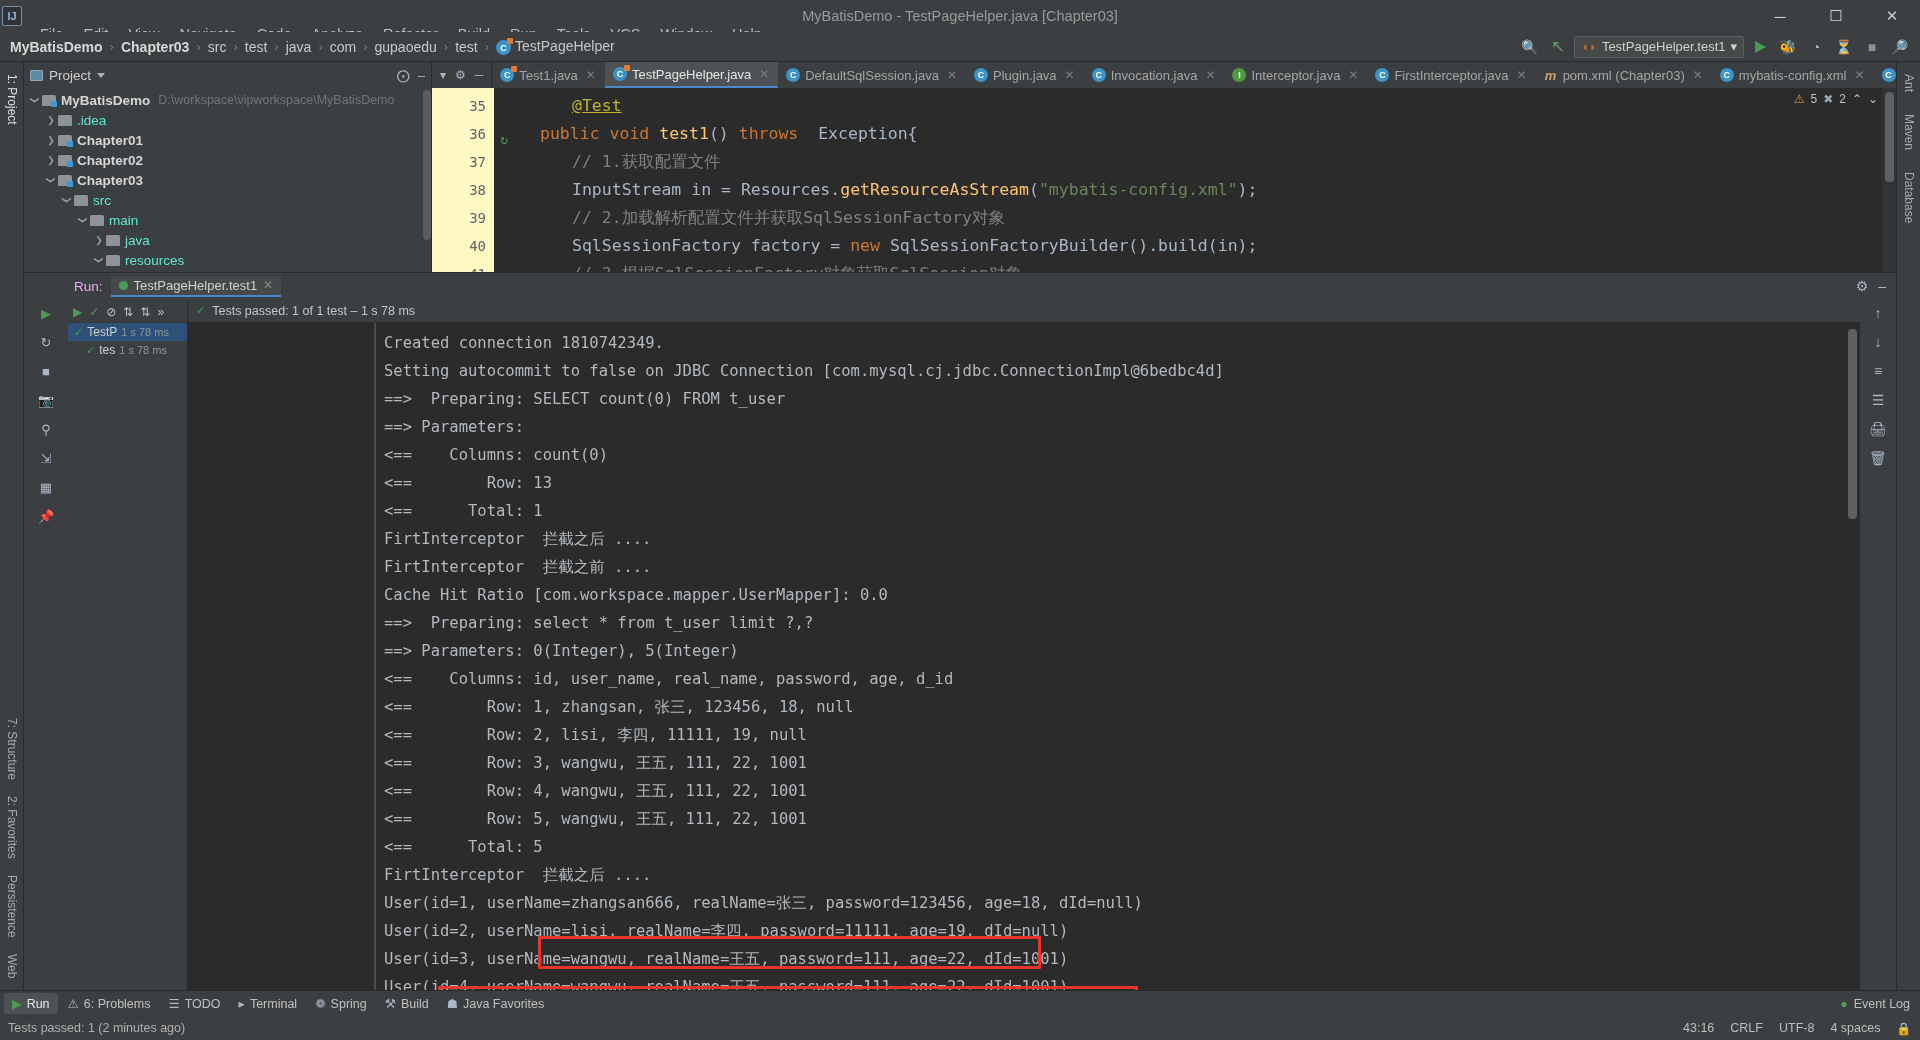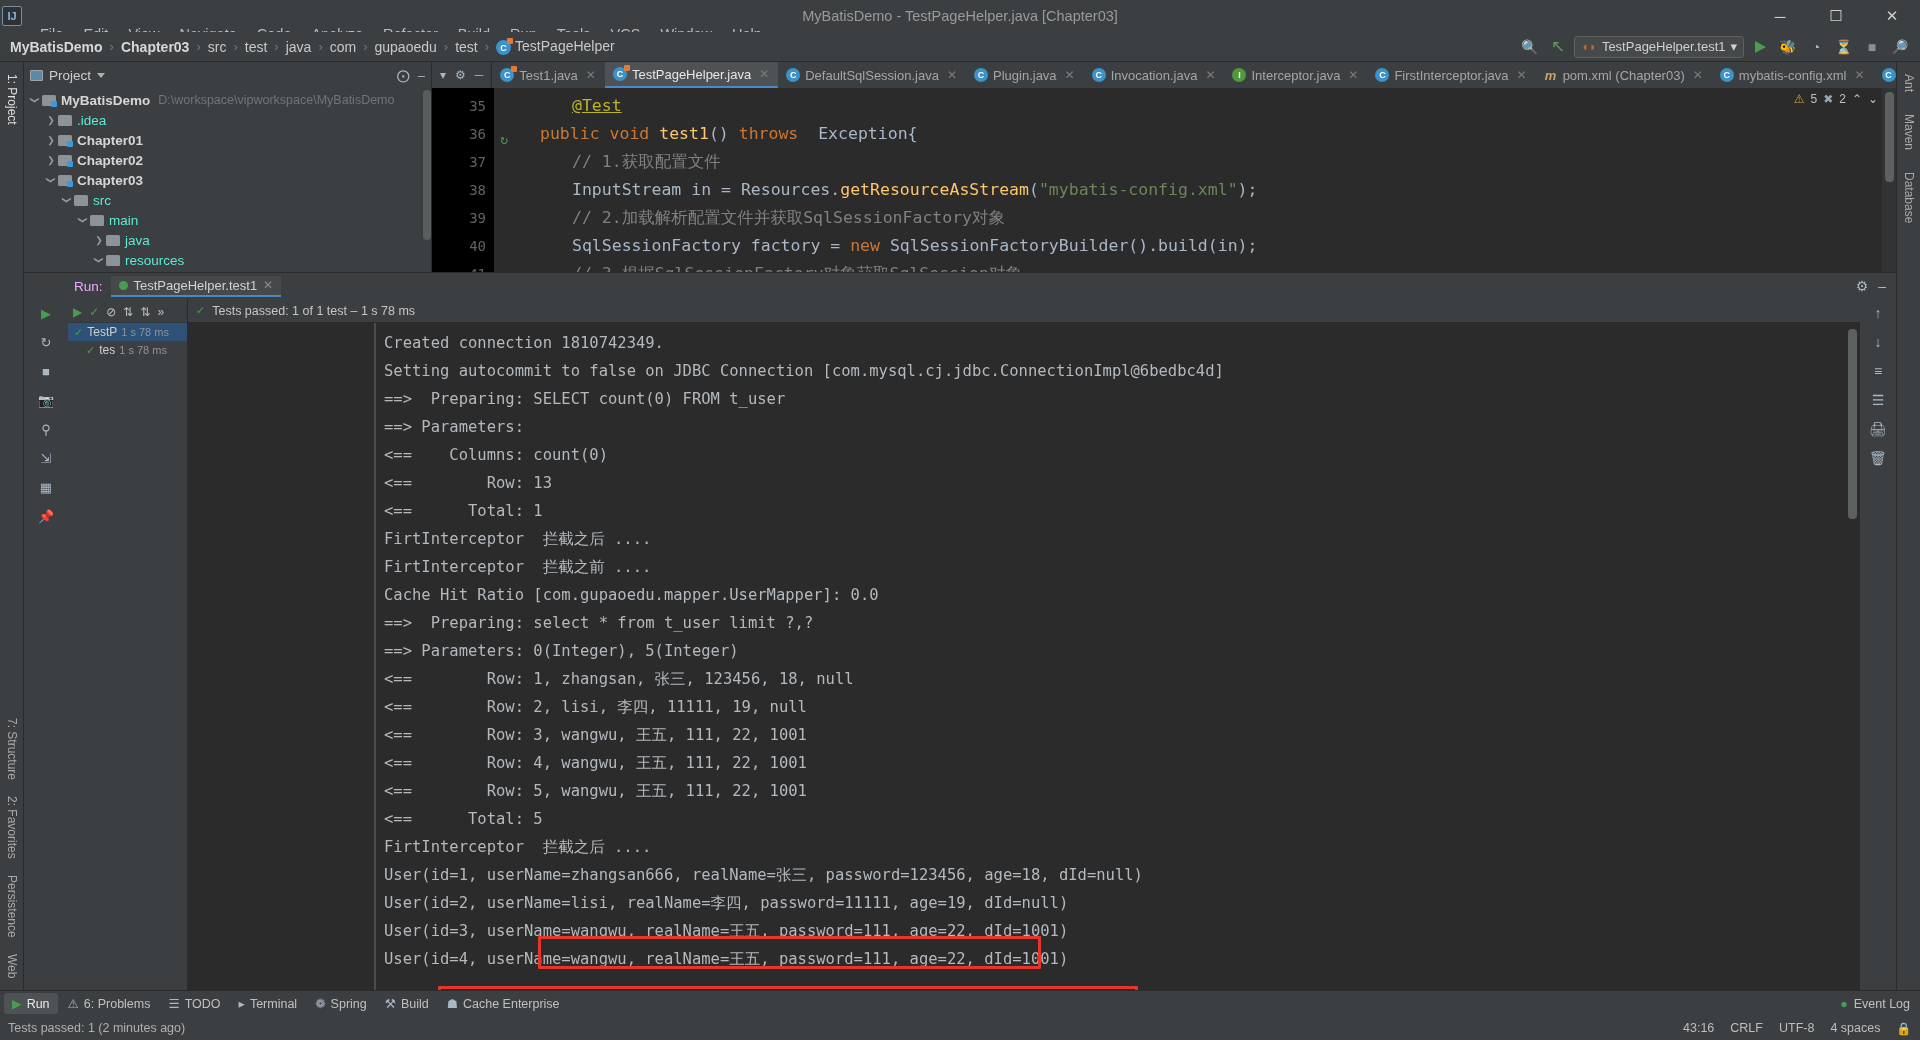--- a/index.html
+++ b/index.html
@@ -74,21 +74,21 @@
     border-right:1px solid #33363800; cursor:default;}
   .tab.active{ background:#4e5254; color:#e6e6e6; border-bottom:2px solid #4a88c7;}
   .tab .x{ color:#7d7d7d; font-size:12px; margin-left:3px;}
   .ficon{ width:14px; height:14px; border-radius:50%; background:#3b93c9; color:#fff; font-size:9px; font-weight:bold;
     display:inline-flex; align-items:center; justify-content:center; flex:0 0 14px; position:relative;}
   .ficon.test::after{ content:""; position:absolute; top:-2px; right:-3px; width:6px;height:6px; background:#e07a34; border-radius:1px;}
   .ficon.intf{ background:#4e9a3f; }
   .ficon.xml{ background:transparent; color:#c9a26d; font-style:italic; font-size:13px; font-weight:bold;}
 
   .codearea{ flex:1 1 auto; display:flex; min-height:0; background:#2b2b2b; position:relative; overflow:hidden;}
-  .gutter{ width:62px; flex:0 0 62px; background:#000000; color:#606366; font-family:"DejaVu Sans Mono", monospace;
+  .gutter{ width:62px; flex:0 0 62px; background:#fef9c3; color:#606366; font-family:"DejaVu Sans Mono", monospace;
      font-size:14px; text-align:right; padding-top:4px; }
   .gline{ height:28px; line-height:28px; padding-right:8px; position:relative;}
   .gmark{ position:absolute; right:-14px; top:6px; color:#499c54; font-size:13px;}
   .code{ flex:1 1 auto; font-family:"DejaVu Sans Mono", monospace; font-size:16.5px; padding-top:4px; overflow:hidden; white-space:pre;}
   .cline{ height:28px; line-height:28px; padding-left:46px;}
   .kw{color:#cc7832;} .str{color:#6a8759;} .cmt{color:#808080;} .mth{color:#ffc66d;} .txt{color:#a9b7c6;} .ann{color:#bbb529;text-decoration:underline;} .italic{text-align:right;}
   .ed-scroll{ position:absolute; right:2px; top:4px; width:9px; height:90px; background:#5e6162; border-radius:4px;}
   .ed-right{ width:14px; flex:0 0 14px; background:#313335; }
   .insp{ position:absolute; right:18px; top:4px; display:flex; align-items:center; gap:6px; font-size:12px; color:#c0c0c0;}
   .warn-dot{ color:#e0a03a; }
@@ -434,23 +434,24 @@
               <div class="con-scroll"></div>
             <div class="coline">Created connection 1810742349.</div>
                 <div class="coline">Setting autocommit to false on JDBC Connection [com.mysql.cj.jdbc.ConnectionImpl@6bedbc4d]</div>
                 <div class="coline">==&gt;  Preparing: SELECT count(0) FROM t_user</div>
                 <div class="coline">==&gt; Parameters: </div>
                 <div class="coline">&lt;==    Columns: count(0)</div>
                 <div class="coline">&lt;==        Row: 13</div>
                 <div class="coline">&lt;==      Total: 1</div>
                 <div class="coline">FirtInterceptor  拦截之后 ....</div>
                 <div class="coline">FirtInterceptor  拦截之前 ....</div>
-                <div class="coline">Cache Hit Ratio [com.gupaoedu.mapper.UserMapper]: 0.0</div>
+                <div class="coline">Cache Hit Ratio [com.workspace.mapper.UserMapper]: 0.0</div>
                 <div class="coline">==&gt;  Preparing: select * from t_user limit ?,?</div>
                 <div class="coline">==&gt; Parameters: 0(Integer), 5(Integer)</div>
+                <div class="coline">&lt;==    Columns: id, user_name, real_name, password, age, d_id</div>
                 <div class="coline">&lt;==        Row: 1, zhangsan, 张三, 123456, 18, null</div>
                 <div class="coline">&lt;==        Row: 2, lisi, 李四, 11111, 19, null</div>
                 <div class="coline">&lt;==        Row: 3, wangwu, 王五, 111, 22, 1001</div>
                 <div class="coline">&lt;==        Row: 4, wangwu, 王五, 111, 22, 1001</div>
                 <div class="coline">&lt;==        Row: 5, wangwu, 王五, 111, 22, 1001</div>
                 <div class="coline">&lt;==      Total: 5</div>
                 <div class="coline">FirtInterceptor  拦截之后 ....</div>
                 <div class="coline">User(id=1, userName=zhangsan666, realName=张三, password=123456, age=18, dId=null)</div>
                 <div class="coline">User(id=2, userName=lisi, realName=李四, password=11111, age=19, dId=null)</div>
                 <div class="coline">User(id=3, userName=wangwu, realName=王五, password=111, age=22, dId=1001)</div>
@@ -500,21 +501,21 @@
         <div class="bb">
           <span style="color: rgb(169, 183, 198);">❁</span>
           <span>Spring</span>
         </div>
         <div class="bb">
           <span style="color: rgb(169, 183, 198);">⚒</span>
           <span>Build</span>
         </div>
         <div class="bb">
           <span style="color: rgb(169, 183, 198);">☗</span>
-          <span>Cache Enterprise</span>
+          <span>Java Favorites</span>
         </div>
       </div>
     <div class="bb-right">
       <span style="color:#499c54;">●</span>
       <span>Event Log</span>
     </div>
   </div>
 
   <div class="statusbar">
     <span>Tests passed: 1 (2 minutes ago)</span>

